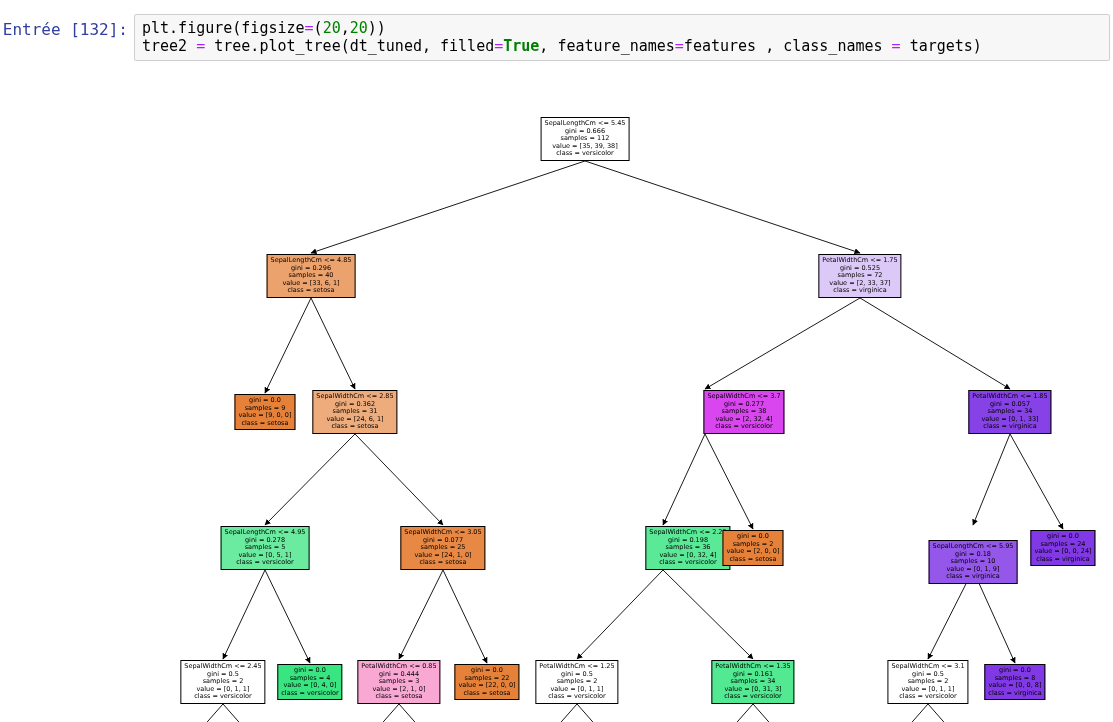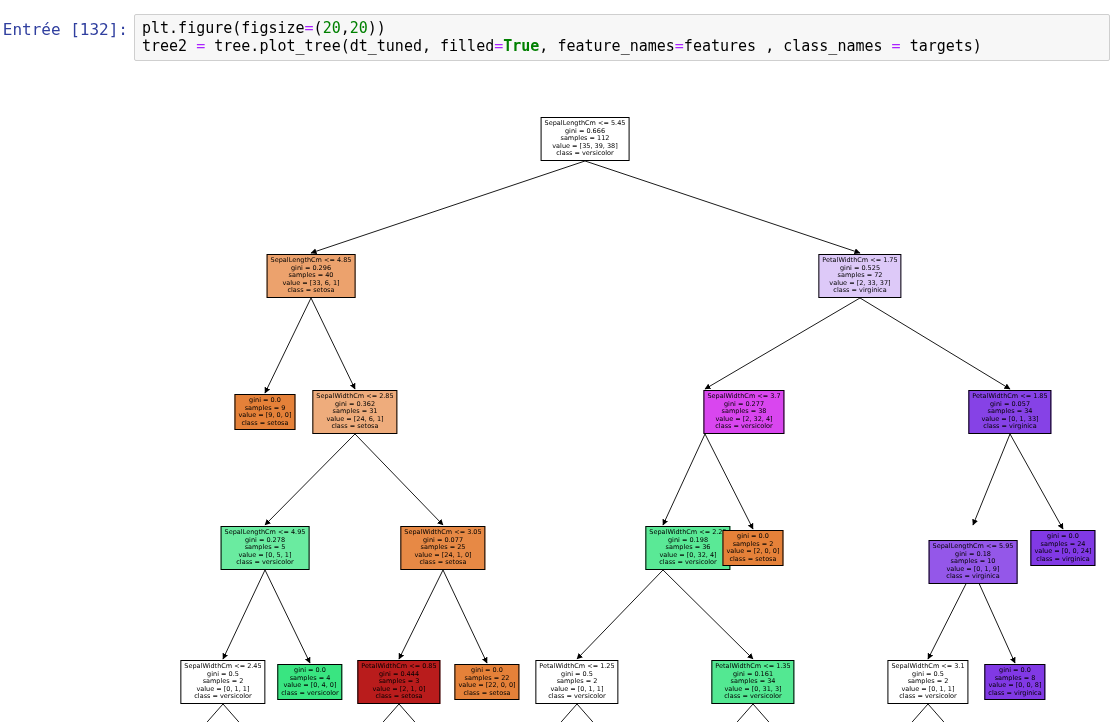--- a/index.html
+++ b/index.html
@@ -214,21 +214,21 @@
       <div>samples = 2</div>
       <div>value = [0, 1, 1]</div>
       <div>class = versicolor</div>
     </div>
     <div class="tree-node" style="left: 310px; top: 664px; background: rgb(57, 229, 129);">
       <div>gini = 0.0</div>
       <div>samples = 4</div>
       <div>value = [0, 4, 0]</div>
       <div>class = versicolor</div>
     </div>
-    <div class="tree-node" style="left: 399px; top: 660px; background: #b91c1c;">
+    <div class="tree-node" style="left: 399px; top: 660px; background: #f9a8d4;">
       <div>PetalWidthCm &lt;= 0.85</div>
       <div>gini = 0.444</div>
       <div>samples = 3</div>
       <div>value = [2, 1, 0]</div>
       <div>class = setosa</div>
     </div>
     <div class="tree-node" style="left: 487px; top: 664px; background: rgb(229, 129, 57);">
       <div>gini = 0.0</div>
       <div>samples = 22</div>
       <div>value = [22, 0, 0]</div>

